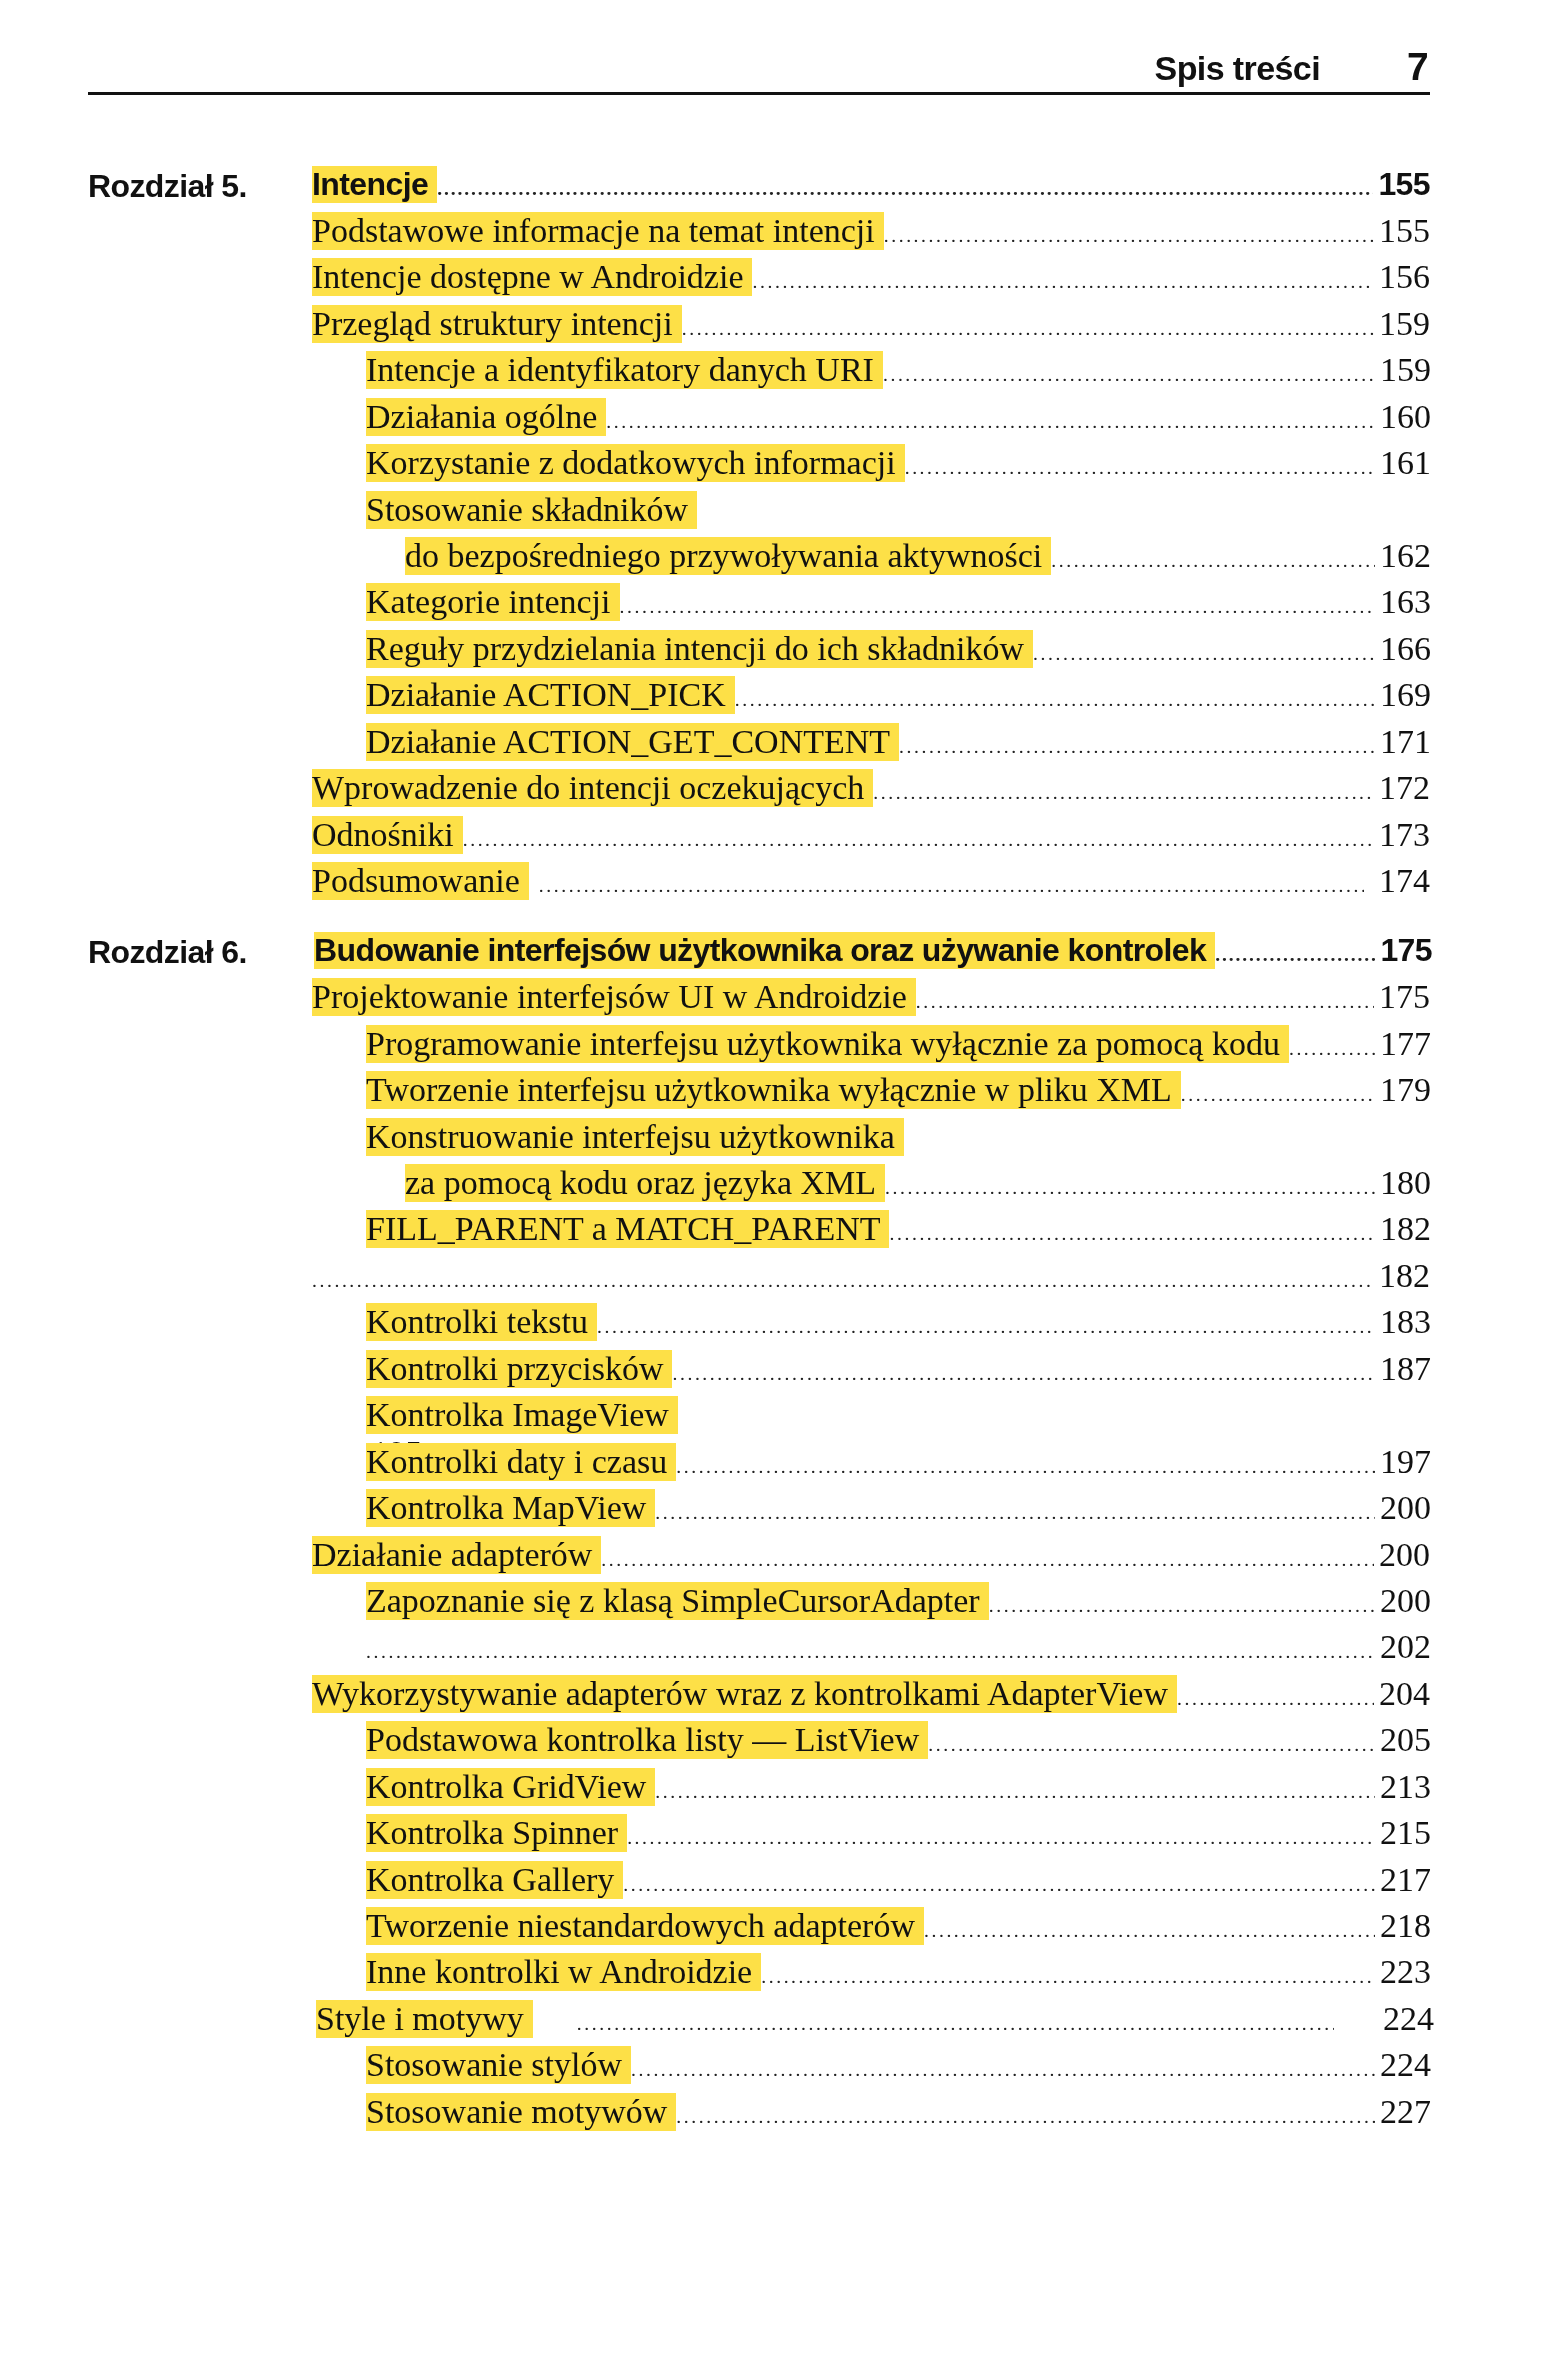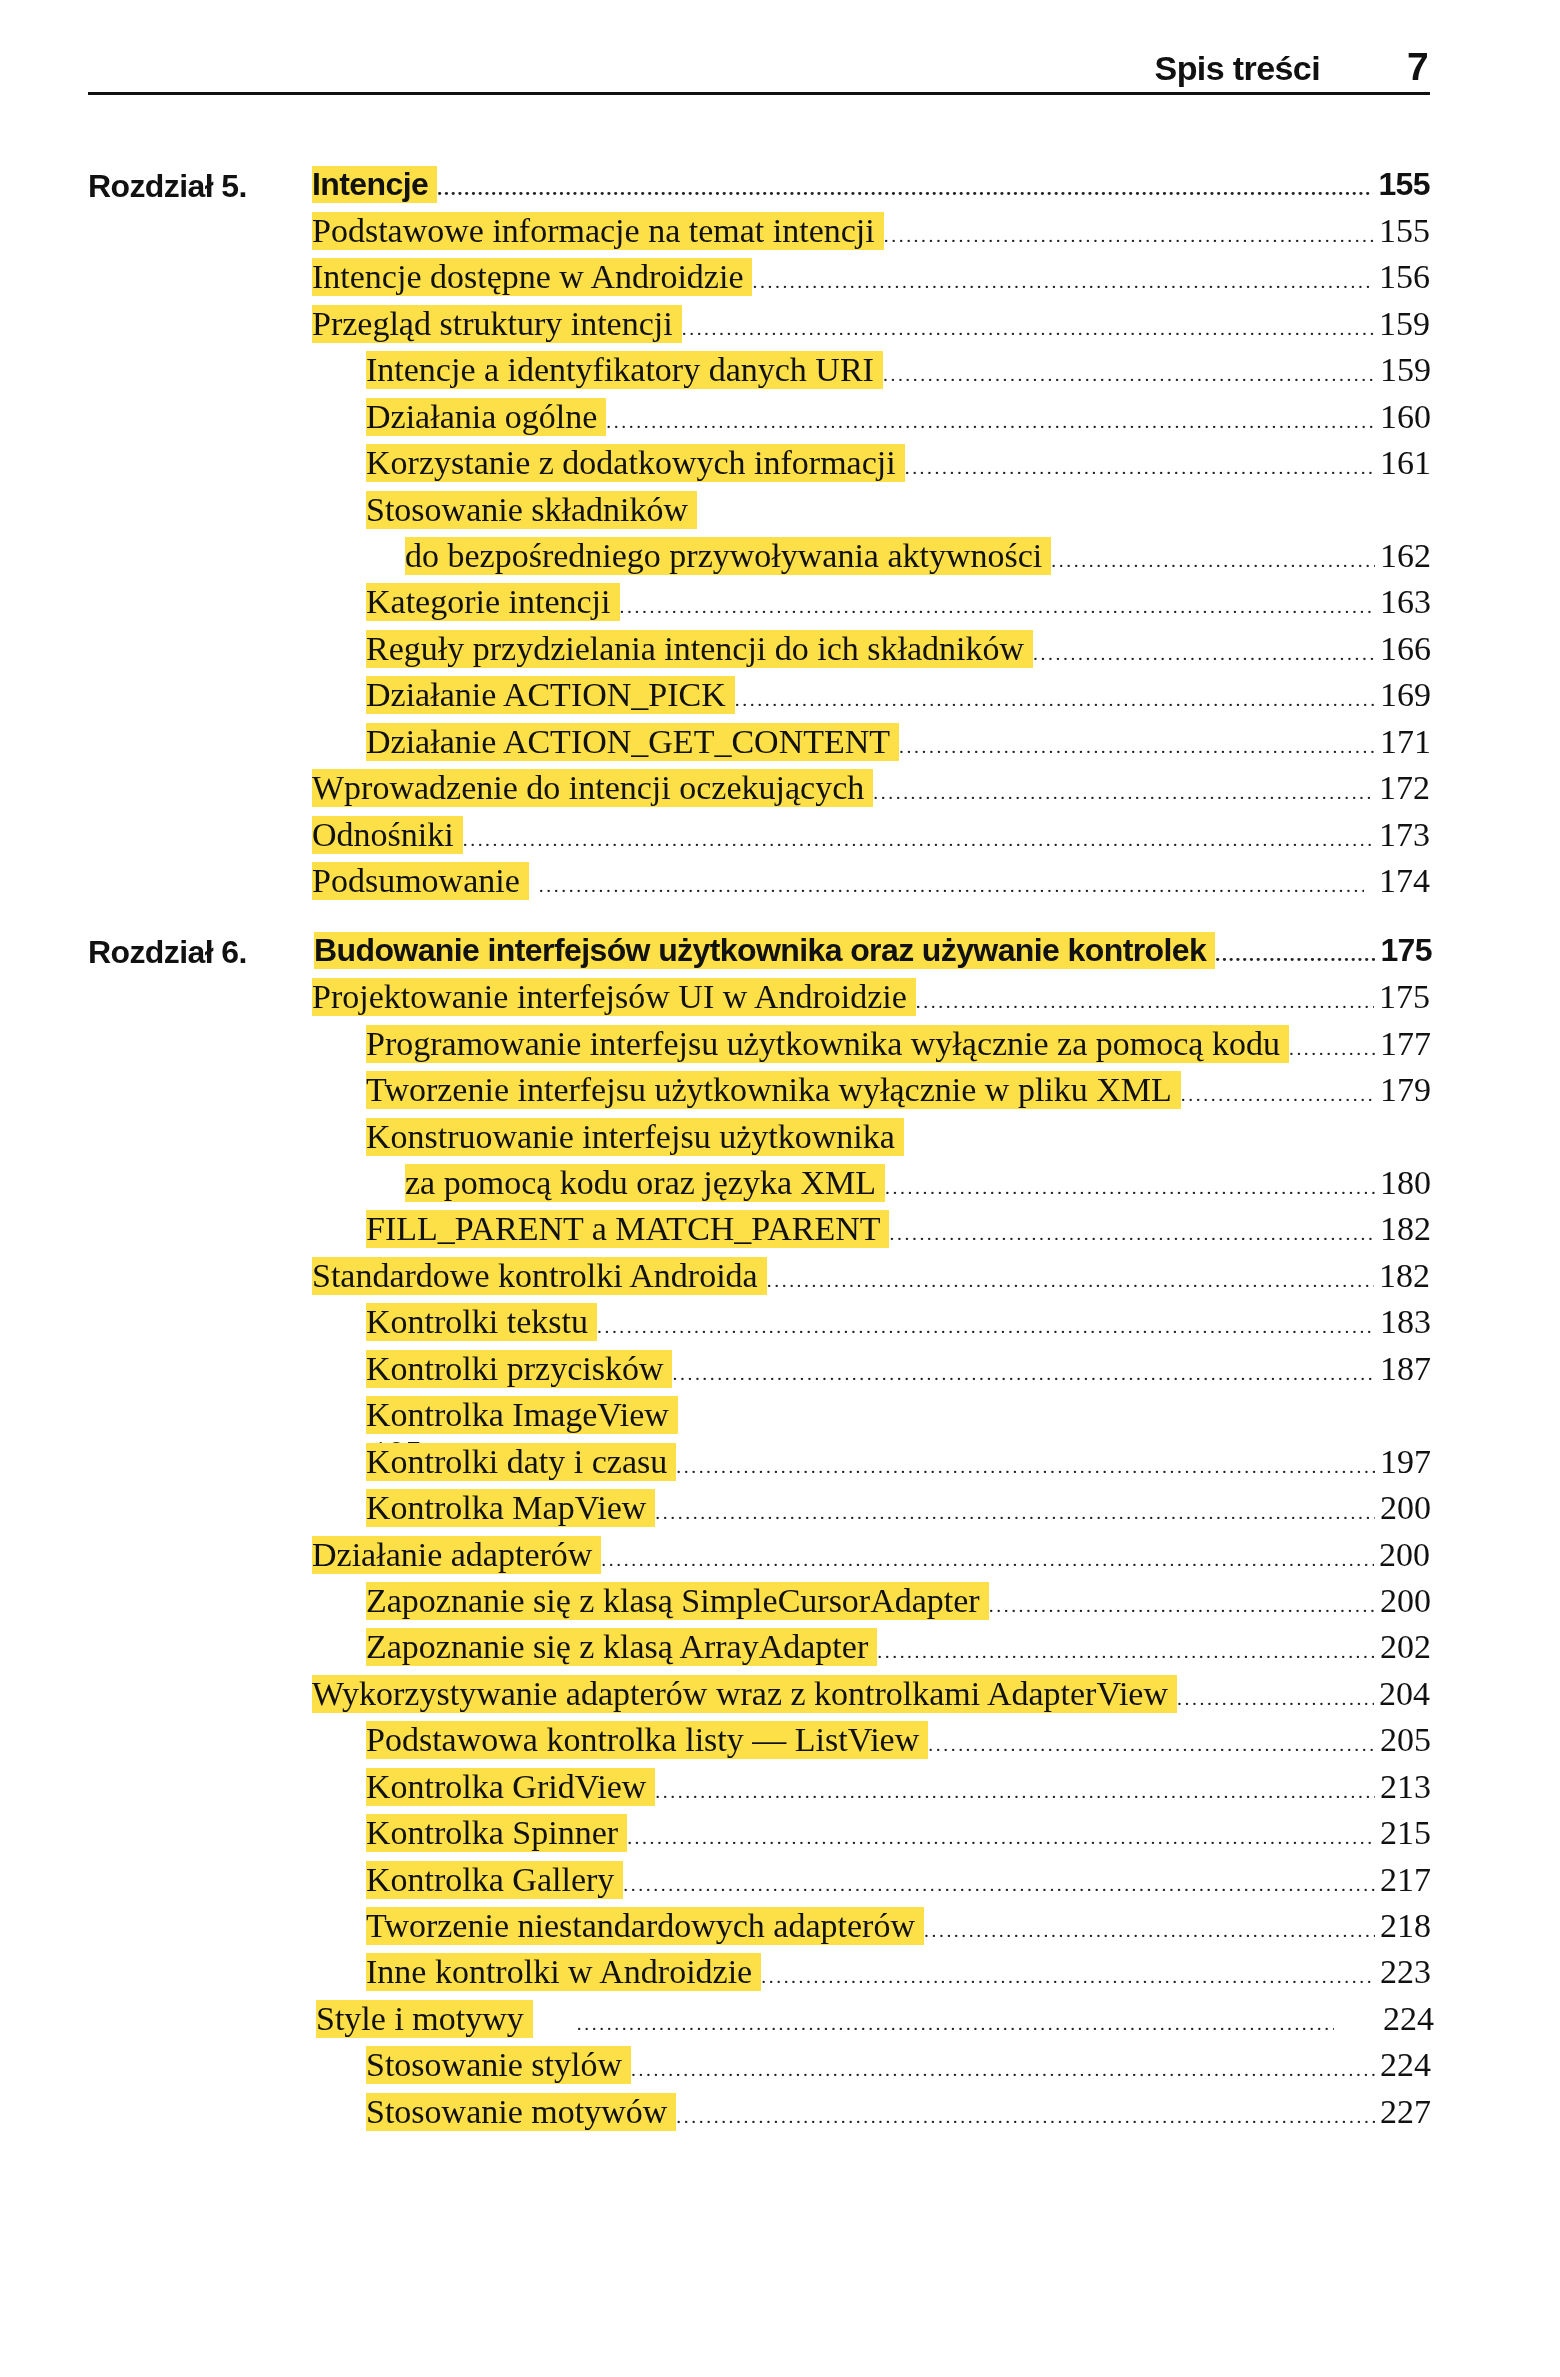--- a/index.html
+++ b/index.html
@@ -202,21 +202,20 @@
       <span class="label">za pomocą kodu oraz języka XML</span>
       <span class="dots">................................................................................................................................................................................................................................................................................................................................................................................................................</span>
       <span class="page">180</span>
     </div>
     <div class="row " style="left: 366px; top: 1210px; width: 1065px;">
       <span class="label">FILL_PARENT a MATCH_PARENT</span>
       <span class="dots">................................................................................................................................................................................................................................................................................................................................................................................................................</span>
       <span class="page">182</span>
     </div>
     <div class="row " style="left: 312px; top: 1257px; width: 1118px;">
-      <span class="label">Standardowe kontrolki Androida</span>
       <span class="dots">................................................................................................................................................................................................................................................................................................................................................................................................................</span>
       <span class="page">182</span>
     </div>
     <div class="row " style="left: 366px; top: 1303px; width: 1065px;">
       <span class="label">Kontrolki tekstu</span>
       <span class="dots">................................................................................................................................................................................................................................................................................................................................................................................................................</span>
       <span class="page">183</span>
     </div>
     <div class="row " style="left: 366px; top: 1350px; width: 1065px;">
       <span class="label">Kontrolki przycisków</span>
@@ -242,21 +241,20 @@
       <span class="label">Działanie adapterów</span>
       <span class="dots">................................................................................................................................................................................................................................................................................................................................................................................................................</span>
       <span class="page">200</span>
     </div>
     <div class="row " style="left: 366px; top: 1582px; width: 1065px;">
       <span class="label">Zapoznanie się z klasą SimpleCursorAdapter</span>
       <span class="dots">................................................................................................................................................................................................................................................................................................................................................................................................................</span>
       <span class="page">200</span>
     </div>
     <div class="row " style="left: 366px; top: 1628px; width: 1065px;">
-      <span class="label">Zapoznanie się z klasą ArrayAdapter</span>
       <span class="dots">................................................................................................................................................................................................................................................................................................................................................................................................................</span>
       <span class="page">202</span>
     </div>
     <div class="row " style="left: 312px; top: 1675px; width: 1118px;">
       <span class="label">Wykorzystywanie adapterów wraz z kontrolkami AdapterView</span>
       <span class="dots">................................................................................................................................................................................................................................................................................................................................................................................................................</span>
       <span class="page">204</span>
     </div>
     <div class="row " style="left: 366px; top: 1721px; width: 1065px;">
       <span class="label">Podstawowa kontrolka listy — ListView</span>

